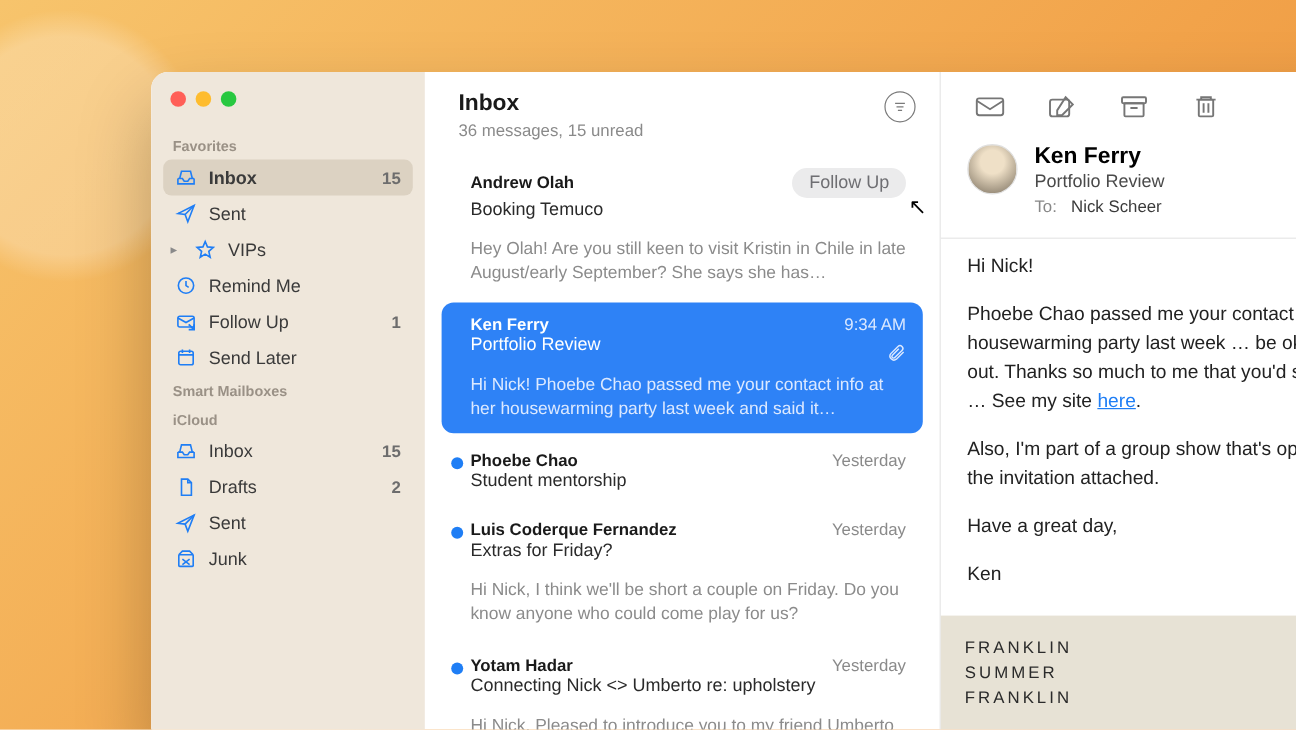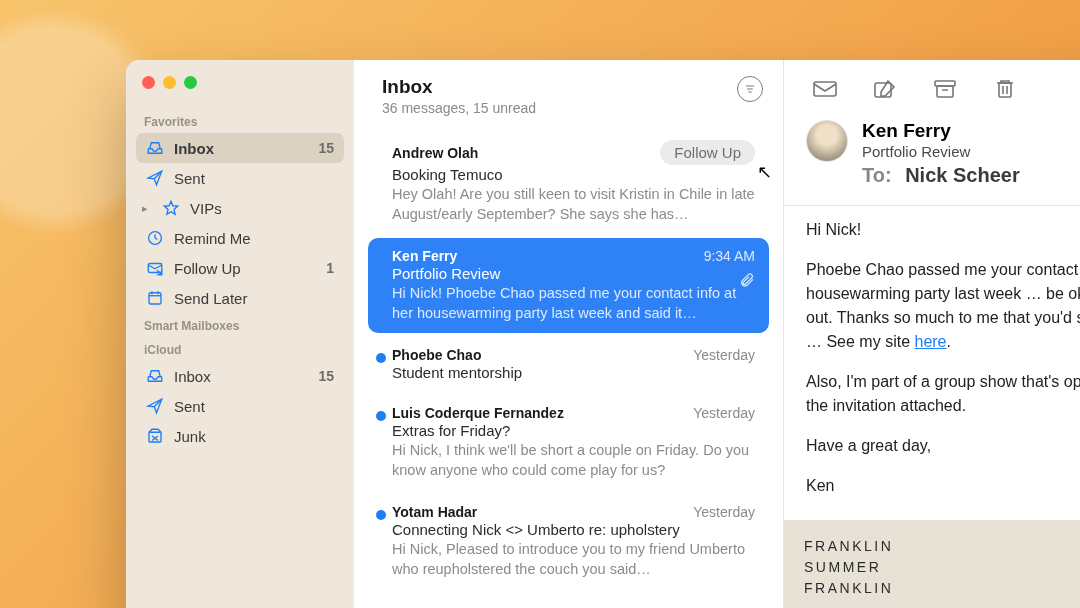--- a/index.html
+++ b/index.html
@@ -50,39 +50,39 @@
   .ml-head .txt .sub{font-size:14px;color:#8a8a8a;margin-top:2px;}
   .ml-head .filter{margin-left:auto;width:26px;height:26px;border:1.6px solid #7a7a7a;border-radius:50%;display:flex;align-items:center;justify-content:center;color:#7a7a7a;}
   .ml-head .filter svg{width:14px;height:14px;stroke:currentColor;fill:none;stroke-width:1.8;}
   .msgs{flex:1;overflow:hidden;padding:0 10px 0 10px;}
   .msg{padding:10px 14px 10px 24px;border-radius:10px;margin:4px 4px;position:relative;cursor:pointer;}
   .msg .row1{display:flex;align-items:baseline;gap:8px;}
   .msg .sender{font-size:14px;font-weight:700;color:#1a1a1a;}
   .msg .time{margin-left:auto;font-size:14px;color:#8a8a8a;}
   .msg .chip{margin-left:auto;background:#ebebec;color:#6e6e72;font-size:15px;padding:4px 14px;border-radius:14px;}
   .msg .subj{font-size:15px;color:#2a2a2a;margin-top:1px;}
-  .msg .prev{font-size:14.5px;color:#8b8b8b;margin-top:2px;line-height:1.35;max-height:2.7em;overflow:hidden;}
+  .msg .prev{font-size:14.5px;color:#8b8b8b;margin-top:16px;line-height:1.35;max-height:2.7em;overflow:hidden;}
   .msg .dot{position:absolute;left:8px;top:16px;width:10px;height:10px;border-radius:50%;background:#1f7ef5;}
   .msg.sel{background:#2e82f6;color:#fff;}
   .msg.sel .sender,.msg.sel .subj{color:#fff;}
   .msg.sel .time{color:#dce9ff;}
   .msg.sel .prev{color:#dce9ff;}
   .msg .clip{position:absolute;right:14px;top:34px;color:#dce9ff;}
   .msg .clip svg{width:16px;height:16px;stroke:currentColor;fill:none;stroke-width:1.8;}
   .cursor{position:absolute;pointer-events:none;font-size:18px;color:#000;}
   
   .pane{flex:1;display:flex;flex-direction:column;}
   .toolbar{display:flex;gap:34px;padding:18px 10px 14px 28px;color:#767676;}
   .toolbar .tbtn{width:26px;height:22px;display:flex;align-items:center;justify-content:center;cursor:pointer;}
   .toolbar .tbtn svg{width:26px;height:22px;stroke:currentColor;fill:none;stroke-width:1.6;}
   .phead{display:flex;gap:14px;padding:6px 20px 14px 22px;}
   .avatar{width:42px;height:42px;border-radius:50%;background:radial-gradient(circle at 50% 35%, #efe0c7 0 30%, #9a8e7b 80%);border:1px solid #e0e0e0;}
   .phead .info .from{font-size:19px;font-weight:700;}
   .phead .info .psub{font-size:15px;color:#4a4a4a;margin-top:1px;}
-  .phead .info .to{font-size:20px;color:#888;margin-top:4px;font-weight:bold;}
+  .phead .info .to{font-size:14px;color:#888;margin-top:4px;}
   .phead .info .to .toname{color:#3a3a3a;margin-left:8px;}
   .divider{height:1px;background:#e6e6e6;margin:4px 0 12px 0;}
   .body{padding:0 10px 0 22px;font-size:16px;color:#222;line-height:1.5;}
   .body p{margin-bottom:16px;}
   .body a{color:#1f7ef5;text-decoration:underline;}
   .attach{margin:6px 0 0 0;background:#e7e2d5;padding:16px 20px;display:flex;justify-content:space-between;align-items:flex-end;}
   .attach .title{font-size:14px;letter-spacing:.18em;line-height:1.5;color:#2b2b2b;font-weight:500;}
 </style>
 </head>
 <body>
@@ -166,20 +166,30 @@
               <path d="M3 13 H8 L10 16 H14 L16 13 H21"></path>
               <path d="M5 13 L7 5 H17 L19 13"></path>
             </svg>
           </span>
           <span class="lbl">Inbox</span>
           <span class="badge">15</span>
         </div>
         <div class="sbi">
           <span class="ico ">
             <svg viewBox="0 0 24 24">
+              <path d="M7 3 H14 L18 7 V21 H7 Z"></path>
+              <path d="M14 3 V7 H18"></path>
+            </svg>
+          </span>
+          <span class="lbl">Drafts</span>
+          <span class="badge">2</span>
+        </div>
+        <div class="sbi">
+          <span class="ico ">
+            <svg viewBox="0 0 24 24">
               <path d="M3 12 L21 3 L14 21 L11 13 Z"></path>
               <path d="M11 13 L21 3"></path>
             </svg>
           </span>
           <span class="lbl">Sent</span>
         </div>
         <div class="sbi">
           <span class="ico ">
             <svg viewBox="0 0 24 24">
               <rect x="4" y="7" width="16" height="13" rx="1"></rect>

